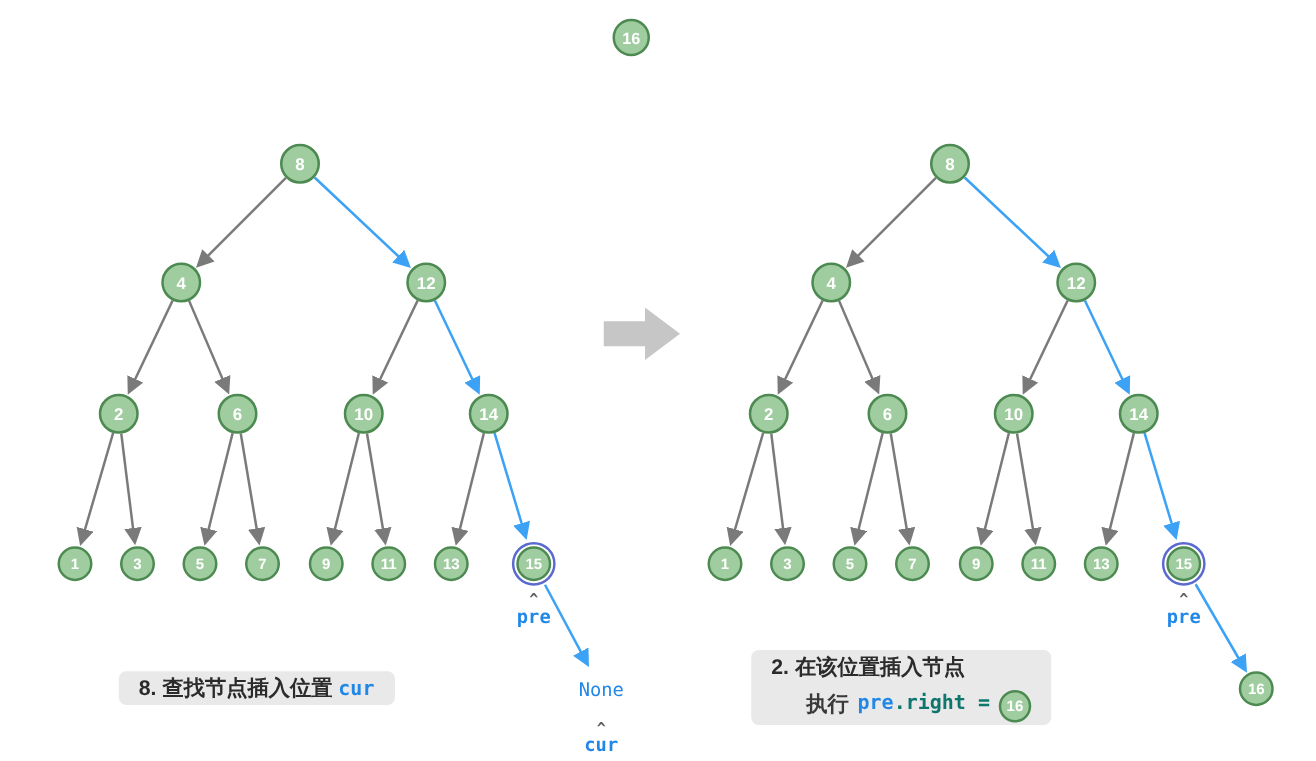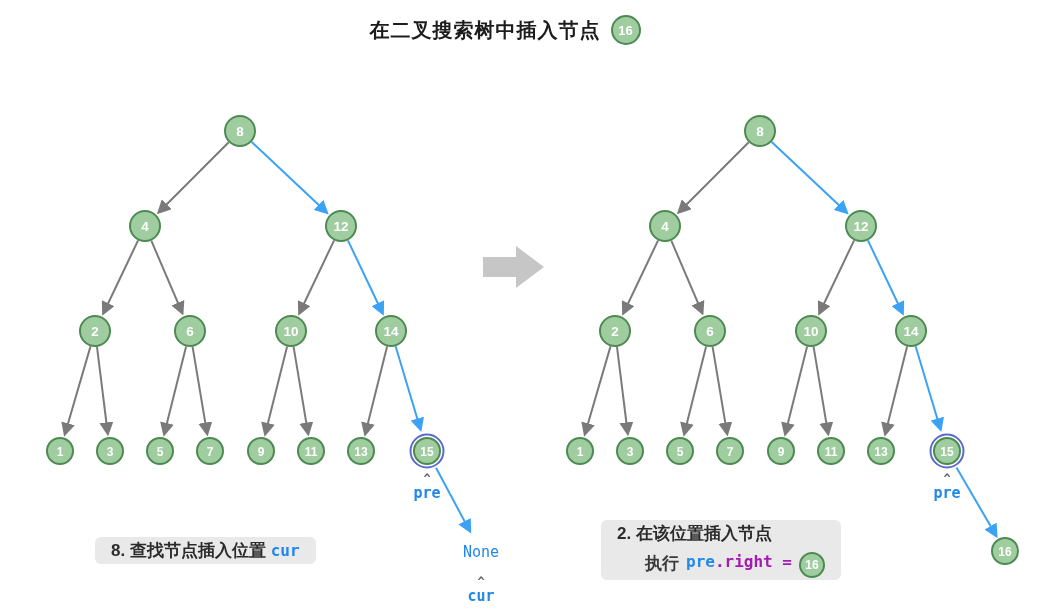--- a/index.html
+++ b/index.html
@@ -41,33 +41,32 @@
   .caption{
     position:absolute;background:var(--box-bg,#e9e9e9);border-radius:6px;
     padding:2px 16px;font-size:17px;font-weight:bold;color:#2b2b2b;
     white-space:nowrap;
   }
   .code-blue{
     color:var(--text-blue,#2188e8);font-family:"DejaVu Sans Mono",monospace;
     font-weight:bold;font-size:16px;
   }
   .code-gray{
-    color:#a21caf;font-family:"DejaVu Sans Mono",monospace;
+    color:#0f766e;font-family:"DejaVu Sans Mono",monospace;
     font-weight:bold;font-size:16px;
   }
   .cap-line2{display:flex;align-items:flex-start;gap:7px;margin-left:28px;margin-top:7px;}
   .exec{color:#3a3a3a;font-weight:bold;}
 </style>
 </head>
 <body>
 
 <div id="canvas">
 
   <div class="title-row">
-    <span class="title-text">在二叉搜索树中插入节点</span>
     <span class="badge">16</span>
   </div>
 
   <svg id="diagram" width="1053" height="609">
     <defs>
       <marker id="m-gray" viewBox="0 0 10 10" refX="7" refY="5" markerWidth="7" markerHeight="7" orient="auto">
         <path d="M0,0 L10,5 L0,10 z" fill="#7a7a7a"></path>
       </marker>
       <marker id="m-blue" viewBox="0 0 10 10" refX="7" refY="5" markerWidth="7" markerHeight="7" orient="auto">
         <path d="M0,0 L10,5 L0,10 z" fill="#3ba2f5"></path>

